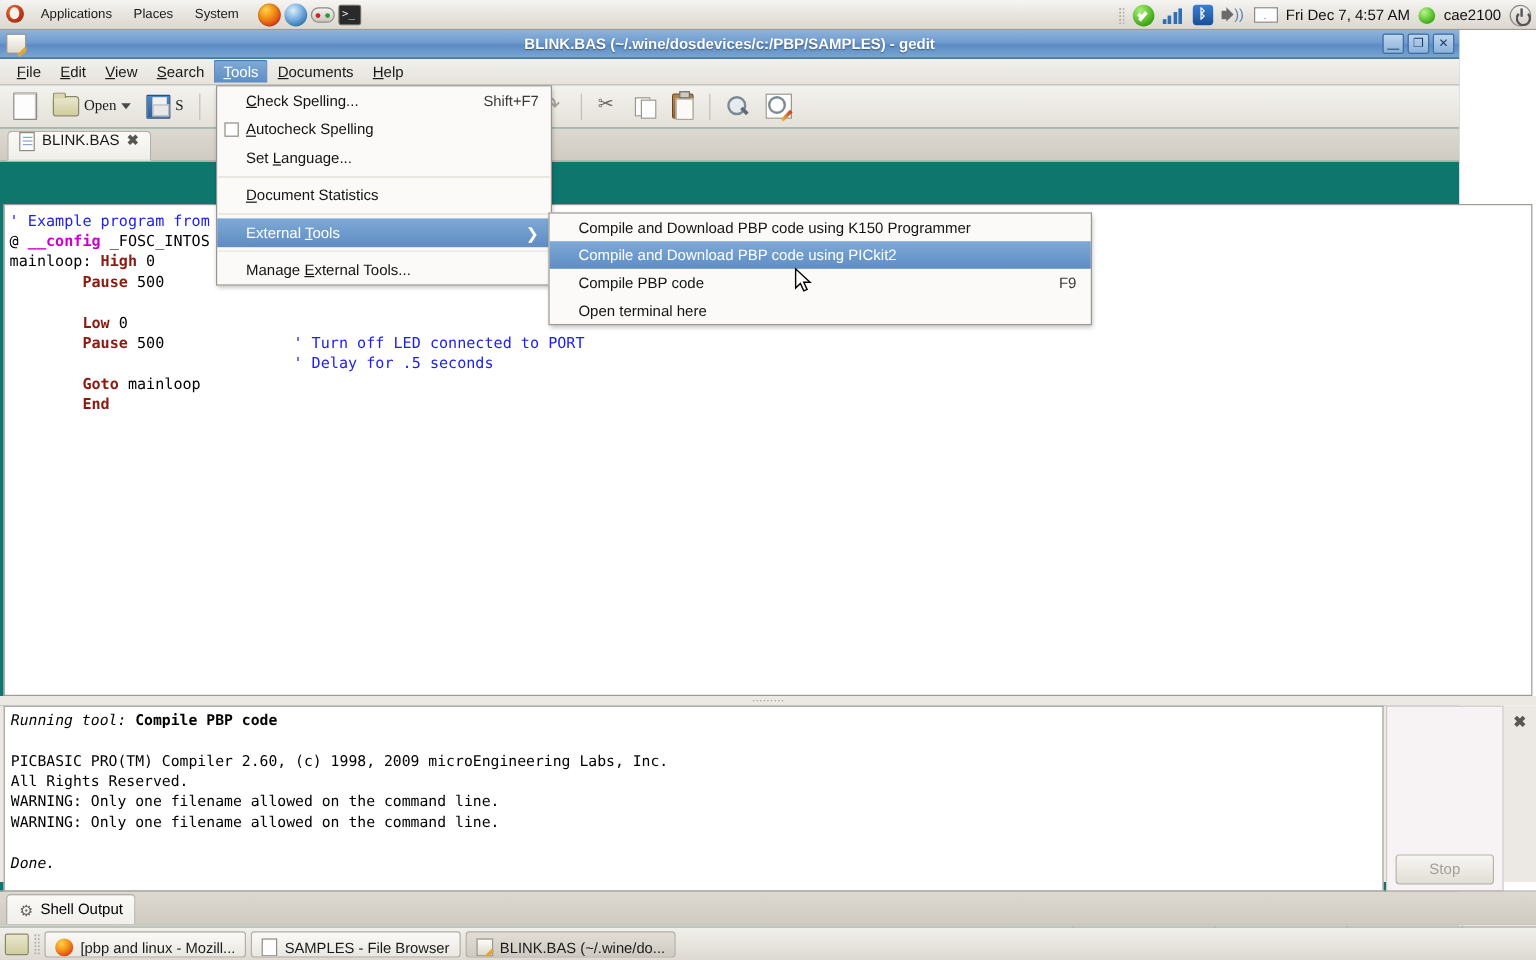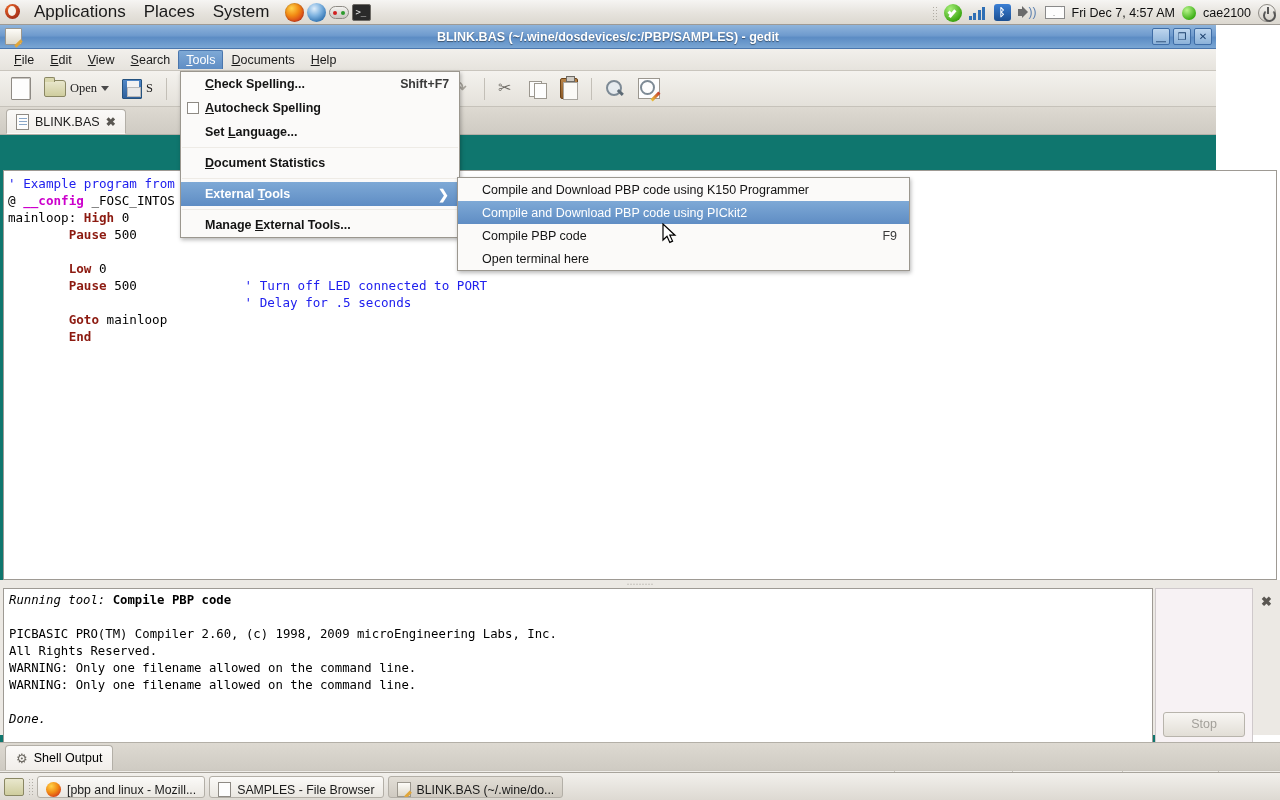--- a/index.html
+++ b/index.html
@@ -13,21 +13,21 @@
   * { box-sizing: border-box; }
 
   
   #top-panel {
     position: absolute; top:0; left:0; width:1280px; height:25px;
     background: linear-gradient(to bottom, #f6f5f3 0%, #e6e3dd 55%, #dcd8d0 100%);
     border-bottom: 1px solid #9e9a94;
     display: flex; align-items: center;
   }
   .panel-menu {
-    font-size: 17px; color: #1a1a1a; padding: 2px 8px; margin-right: 2px;
+    font-size: 11px; color: #1a1a1a; padding: 2px 8px; margin-right: 2px;
     white-space: nowrap;
   }
   #top-panel-right {
     position: absolute; right: 4px; top: 0; height: 25px;
     display: flex; align-items: center; gap: 7px;
   }
   .tray-text { font-size: 12.5px; color: #101010; white-space: nowrap; }
 
   
   .gfoot { width:19px; height:19px; margin-left:4px; margin-right:3px; position:relative;}
@@ -153,21 +153,21 @@
     border-radius:50%;background:rgba(225,235,245,.6);}
   .ico-find:after{content:"";position:absolute;left:12px;top:12px;width:7px;height:2.5px;background:#5d6a75;transform:rotate(45deg);}
   .ico-replace{width:22px;height:21px;position:relative;background:#fdfdfd;border:1px solid #9b978f;}
   .ico-replace:before{content:"";position:absolute;left:1px;top:1px;width:11px;height:11px;border:2px solid #7d8a95;border-radius:50%;}
   .ico-replace:after{content:"";position:absolute;right:-2px;bottom:0px;width:11px;height:3px;
     background:linear-gradient(to right,#e8c23a,#c53b2a);transform:rotate(-45deg);}
 
   
   #tabstrip{ height:28px; background:linear-gradient(#ddd9d1,#cfcbc3);
     border-bottom:1px solid #b3afa7; display:flex; align-items:flex-end; padding-left:6px;}
-  .doc-tab{ height:25px; display:flex;align-items:center;gap:6px;padding:0 9px;
+  .doc-tab{ height:25px; display:flex;gap:6px;padding:0 9px;
     background:linear-gradient(#fbfaf8,#f1eeea);
     border:1px solid #b3afa7;border-bottom:1px solid #fbfaf8;border-radius:4px 4px 0 0;
     font-size:12.5px;color:#1a1a1a;}
   .ico-doctab{width:13px;height:16px;background:#fdfdfd;border:1px solid #8e8a84;position:relative;}
   .ico-doctab:after{content:"";position:absolute;left:2px;top:3px;width:8px;height:1px;
     box-shadow:0 3px 0 #8aa7c8, 0 6px 0 #8aa7c8, 0 0 0 #8aa7c8;background:#8aa7c8;}
   .tab-close{ color:#5a5752; font-size:12px; font-weight:bold; }
 
   
   #editor{ position:absolute; left:3px; top:145px; width:1274px; height:410px;
@@ -230,21 +230,21 @@
   .ico-tb-ff{width:15px;height:15px;border-radius:50%;
     background: radial-gradient(circle at 35% 28%, #ffd24a 0%, #f28b14 45%, #d8431a 78%, #9e2a10 100%);}
   .ico-tb-files{width:13px;height:15px;background:#fdfdfd;border:1px solid #8e8a84;}
   .ico-tb-gedit{width:14px;height:15px;background:linear-gradient(#fdfcf8,#ded9cc);border:1px solid #9b978e;position:relative;}
   .ico-tb-gedit:after{content:"";position:absolute;right:-2px;bottom:0;width:8px;height:3px;background:#e0a63a;transform:rotate(-45deg);}
 
   
   #toolsmenu{ position:absolute; left:180px; top:71px; width:280px;
     background:#fbfaf9; border:1px solid #9b978f; box-shadow:1px 2px 4px rgba(0,0,0,.28); z-index:50;}
   .mi{ height:24px; display:flex;align-items:center; padding:0 10px 0 24px;
-    font-size:12.5px; color:#141414; position:relative;font-weight:bold; }
+    font-size:12.5px; color:#141414; position:relative; }
   .mi.sel{ background:linear-gradient(#7ea9d6,#5f8dc4); color:#ffffff; }
   .mi .accel{ margin-left:auto; color:#3a3a3a; font-size:12.3px; }
   .mi-sep{ height:1px; background:#d4d0c8; margin:3px 1px; border-top:1px solid #eeebe6;}
   .mi-check{ position:absolute; left:6px; top:6px; width:12px;height:12px;
     background:#ffffff; border:1px solid #8e8a84; }
   .mi-arrow{ margin-left:auto; font-size:13px; }
 
   #exttoolsmenu{ position:absolute; left:457px; top:177px; width:453px;
     background:#fbfaf9; border:1px solid #9b978f; box-shadow:1px 2px 4px rgba(0,0,0,.28); z-index:51;}
   .mi2{ height:23px; display:flex;align-items:center; padding:0 12px 0 24px;

